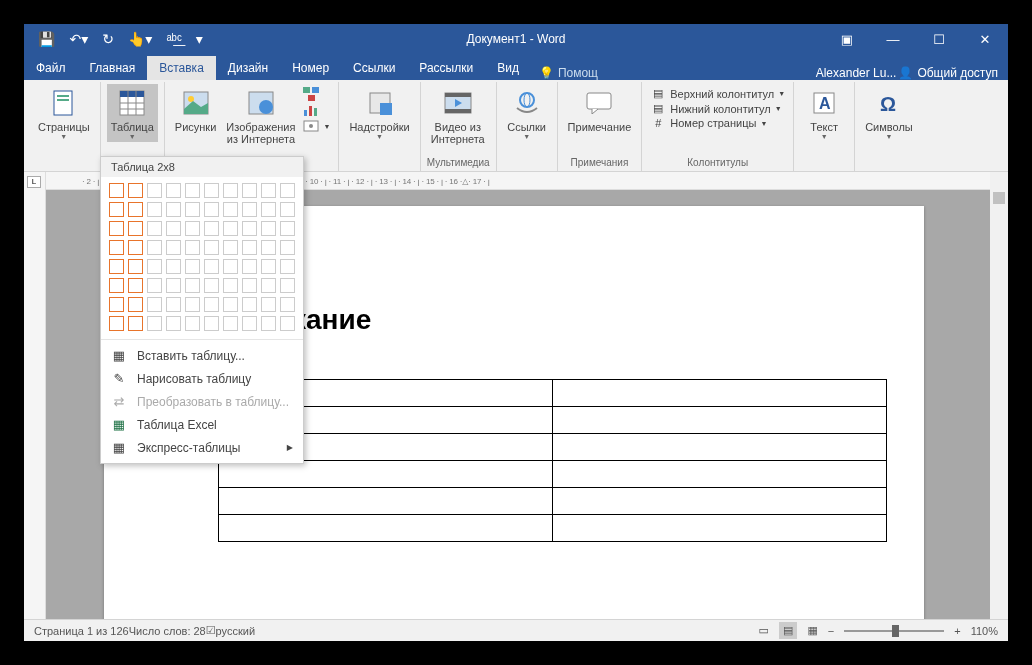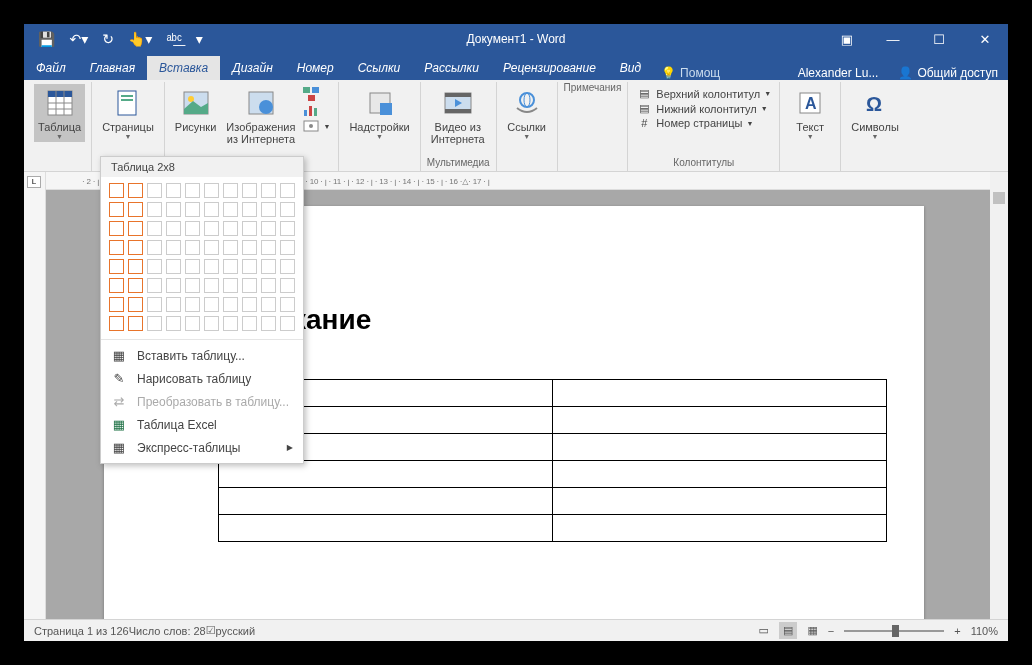--- a/index.html
+++ b/index.html
@@ -5,24 +5,24 @@
 *{box-sizing:border-box;margin:0;padding:0;font-family:"Segoe UI",Arial,sans-serif;}
 body{background:#000;width:1032px;height:665px;overflow:hidden;}
 .app{position:absolute;left:24px;top:24px;width:984px;height:617px;background:#fff;}
 .titlebar{height:30px;background:#2b579a;display:flex;align-items:center;color:#fff;font-size:12px;position:relative;}
 .qat{display:flex;align-items:center;gap:14px;padding-left:14px;}
 .qat span{font-size:14px;cursor:pointer;}
 .title{position:absolute;left:50%;transform:translateX(-50%);font-size:12px;}
 .wincontrols{position:absolute;right:0;display:flex;}
 .wincontrols div{width:46px;height:30px;display:flex;align-items:center;justify-content:center;cursor:pointer;font-size:13px;}
 .tabs{height:26px;background:#2b579a;display:flex;align-items:flex-end;color:#fff;font-size:12px;position:relative;}
-.tab{padding:5px 12px;cursor:pointer;font-style:italic;}
+.tab{padding:5px 12px;cursor:pointer;}
 .tab.active{background:#e5e5e5;color:#2b579a;}
 .tellme{display:flex;align-items:center;gap:4px;padding:0 8px;color:#cde;}
-.usersec{position:absolute;right:0;display:flex;align-items:center;gap:20px;padding-right:10px;}
+.usersec{position:absolute;right:0;display:flex;align-items:center;gap:2px;padding-right:10px;}
 .share{display:flex;align-items:center;gap:4px;}
 .ribbon{height:92px;background:#f1f1f1;border-bottom:1px solid #d4d4d4;display:flex;padding:2px 4px 0;font-size:11px;color:#444;}
 .group{border-right:1px solid #d4d4d4;padding:0 6px;display:flex;flex-direction:column;}
 .group-top{flex:1;display:flex;align-items:flex-start;gap:2px;padding-top:2px;}
 .group-label{text-align:center;font-size:10px;color:#666;padding-bottom:3px;}
 .bigbtn{display:flex;flex-direction:column;align-items:center;justify-content:flex-start;padding:2px 4px;cursor:pointer;min-width:48px;}
 .bigbtn.active{background:#c4c4c4;}
 .bigbtn .ic{height:34px;display:flex;align-items:center;justify-content:center;}
 .bigbtn .lbl{font-size:11px;text-align:center;line-height:12px;margin-top:1px;}
 .bigbtn .dd{font-size:7px;color:#666;}
@@ -80,30 +80,44 @@
   </div>
 
   <div class="tabs">
     <div class="tab">Файл</div>
     <div class="tab">Главная</div>
     <div class="tab active">Вставка</div>
     <div class="tab">Дизайн</div>
     <div class="tab">Номер</div>
     <div class="tab">Ссылки</div>
     <div class="tab">Рассылки</div>
-    <div class="tab">Рецензирование</div>
     <div class="tab">Вид</div>
     <div class="tellme">💡 <span>Помощ</span></div>
     <div class="usersec">
       <span>Alexander Lu...</span>
       <div class="share">👤 <span>Общий доступ</span></div>
     </div>
   </div>
 
   <div class="ribbon">
+    <div class="group">
+      <div class="group-top">
+        <div class="bigbtn">
+          <div class="ic">
+              <svg width="24" height="28">
+                <rect x="2" y="2" width="18" height="24" fill="#fff" stroke="#2b579a"></rect>
+                <rect x="5" y="6" width="12" height="2" fill="#5a8"></rect>
+                <rect x="5" y="10" width="12" height="2" fill="#5a8"></rect>
+              </svg>
+            </div>
+          <div class="lbl"><span>Страницы</span></div>
+            <div class="dd">▼</div>
+        </div>
+      </div>
+    </div>
     <div class="group">
       <div class="group-top">
         <div class="bigbtn active">
           <div class="ic">
               <svg width="26" height="26">
                 <rect x="1" y="1" width="24" height="24" fill="#fff" stroke="#888"></rect>
                 <rect x="1" y="1" width="24" height="6" fill="#2b579a"></rect>
                 <line x1="9" y1="1" x2="9" y2="25" stroke="#888"></line>
                 <line x1="17" y1="1" x2="17" y2="25" stroke="#888"></line>
                 <line x1="1" y1="13" x2="25" y2="13" stroke="#888"></line>
@@ -112,35 +126,20 @@
             </div>
           <div class="lbl"><span>Таблица</span></div>
             <div class="dd">▼</div>
         </div>
       </div>
     </div>
     <div class="group">
       <div class="group-top">
         <div class="bigbtn">
           <div class="ic">
-              <svg width="24" height="28">
-                <rect x="2" y="2" width="18" height="24" fill="#fff" stroke="#2b579a"></rect>
-                <rect x="5" y="6" width="12" height="2" fill="#5a8"></rect>
-                <rect x="5" y="10" width="12" height="2" fill="#5a8"></rect>
-              </svg>
-            </div>
-          <div class="lbl"><span>Страницы</span></div>
-            <div class="dd">▼</div>
-        </div>
-      </div>
-    </div>
-    <div class="group">
-      <div class="group-top">
-        <div class="bigbtn">
-          <div class="ic">
               <svg width="26" height="24">
                 <rect x="1" y="1" width="24" height="22" fill="#cde" stroke="#888"></rect>
                 <circle cx="8" cy="8" r="3" fill="#fc3"></circle>
                 <path d="M1 18 L10 10 L18 16 L25 12 L25 23 L1 23 Z" fill="#5a8"></path>
               </svg>
             </div>
           <div class="lbl"><span>Рисунки</span></div>
         </div>
         <div class="bigbtn">
           <div class="ic">
@@ -223,20 +222,31 @@
                 <ellipse cx="12" cy="8" rx="3" ry="7" fill="none" stroke="#4a90d9" stroke-width="1"></ellipse>
                 <path d="M2 16 Q12 24 22 16" fill="none" stroke="#888" stroke-width="2"></path>
               </svg>
             </div>
           <div class="lbl"><span>Ссылки</span></div>
             <div class="dd">▼</div>
         </div>
       </div>
     </div>
     <div class="group">
+      <div class="group-top">
+        <div class="bigbtn">
+          <div class="ic">
+              <svg width="26" height="22">
+                <rect x="1" y="1" width="24" height="16" rx="2" fill="#fff" stroke="#888"></rect>
+                <path d="M6 17 L6 22 L12 17" fill="#fff" stroke="#888"></path>
+              </svg>
+            </div>
+          <div class="lbl"><span>Примечание</span></div>
+        </div>
+      </div>
       <div class="group-label">Примечания</div>
     </div>
     <div class="group">
       <div class="group-top">
         <div class="stacked" style="padding-top:2px;">
           <div class="smrow">
               <span class="ic">▤</span>
               <span>Верхний колонтитул</span> 
               <span style="font-size:7px;">▼</span>
             </div>

